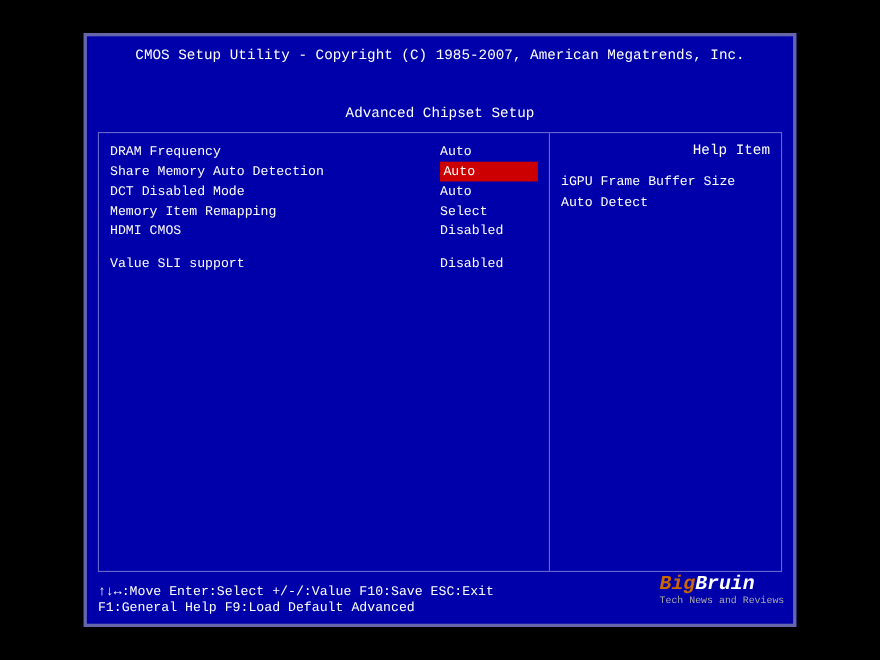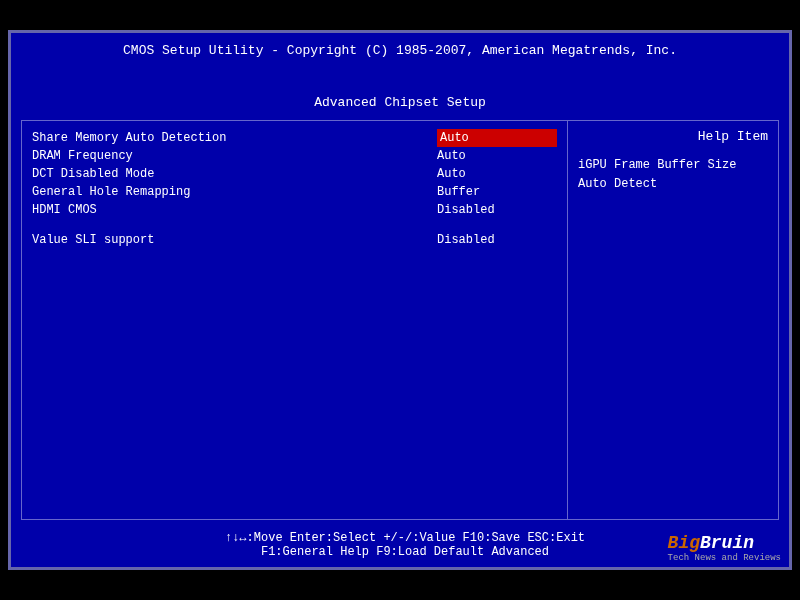--- a/index.html
+++ b/index.html
@@ -9,21 +9,21 @@
       height: 600px;
       background: #000;
       display: flex;
       align-items: center;
       justify-content: center;
       font-family: 'Courier New', Courier, monospace;
       overflow: hidden;
     }
 
     .screen {
-      width: 784px;
+      width: 648px;
       height: 540px;
       background: #0000aa;
       border: 3px solid #6666aa;
       position: relative;
       padding: 10px;
       color: #fff;
     }
 
     .title-area {
       text-align: center;
@@ -102,31 +102,30 @@
 
     .spacer-row td {
       height: 12px;
     }
 
     .footer-area {
       position: absolute;
       bottom: 8px;
       left: 10px;
       right: 0;
-      text-align: center;
     }
 
     .footer-line {
       font-size: 12px;
       color: #fff;
     }
 
     .watermark {
       position: absolute;
-      bottom: 4px;
+      bottom: 16px;
       right: 8px;
     }
 
     .watermark-text {
       font-size: 18px;
       font-weight: bold;
       font-style: italic;
     }
 
     .watermark-big {
@@ -152,34 +151,34 @@
   <div class="title-area">
     <div class="title-line1">CMOS Setup Utility - Copyright (C) 1985-2007, American Megatrends, Inc.</div>
     <div class="title-line2">Advanced Chipset Setup</div>
   </div>
 
   <div class="main-area">
     <div class="left-panel">
       <table class="settings-table">
         <tbody id="settings-body">
             <tr>
+              <td class="setting-name">DRAM Frequency</td>
+              <td class="setting-value">Auto</td>
+            </tr>
+            <tr>
               <td class="setting-name">Share Memory Auto Detection</td>
               <td class="setting-value highlighted">Auto</td>
             </tr>
             <tr>
-              <td class="setting-name">DRAM Frequency</td>
-              <td class="setting-value">Auto</td>
-            </tr>
-            <tr>
               <td class="setting-name">DCT Disabled Mode</td>
               <td class="setting-value">Auto</td>
             </tr>
             <tr>
-              <td class="setting-name">General Hole Remapping</td>
-              <td class="setting-value">Buffer</td>
+              <td class="setting-name">Memory Item Remapping</td>
+              <td class="setting-value">Select</td>
             </tr>
             <tr>
               <td class="setting-name">HDMI CMOS</td>
               <td class="setting-value">Disabled</td>
             </tr>
           </tbody>
         <tbody>
           <tr class="spacer-row">
               <td colspan="2"></td>
             </tr>

